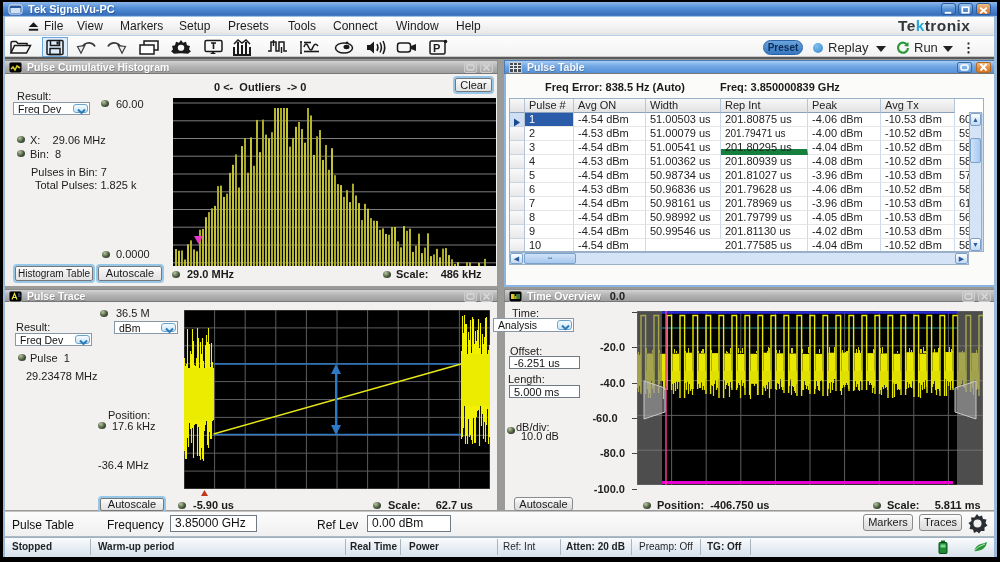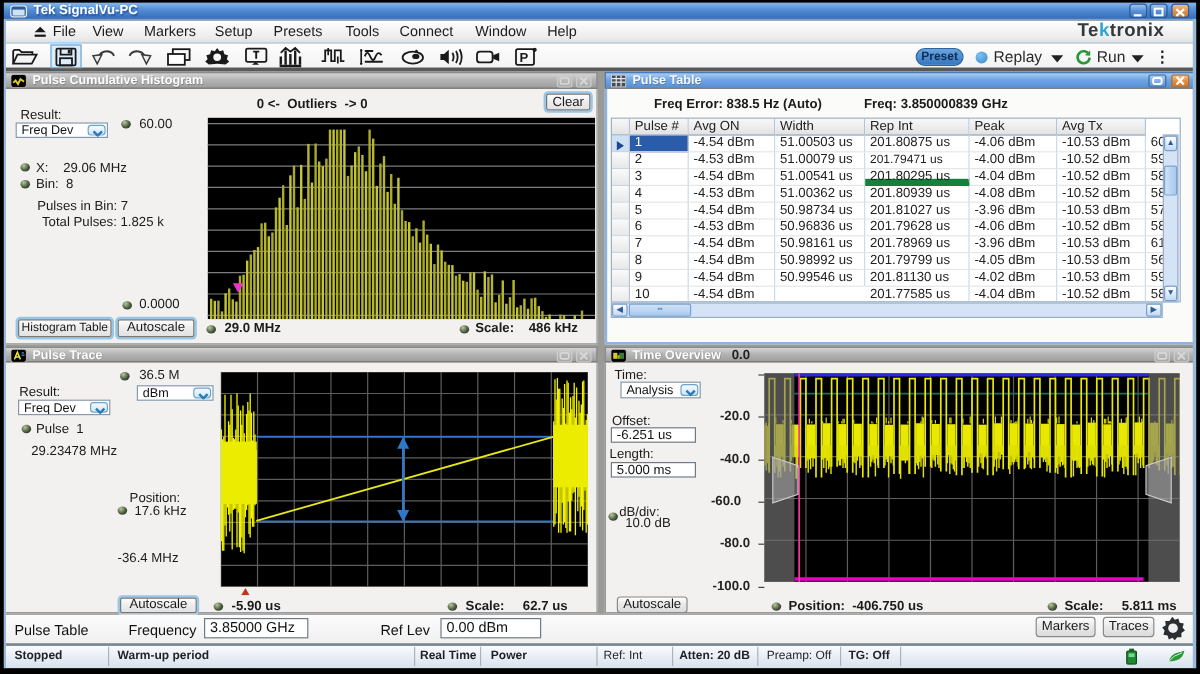--- a/index.html
+++ b/index.html
@@ -784,21 +784,21 @@
          <rect x="2" y="2" width="7" height="5" rx="1.5" fill="none" stroke="#d8d8d8" stroke-width="1.4"></rect>
     </svg>
   </div>
 <div class="a" style="left:978px;top:291px;width:13px;height:11px;border:1px solid #cdcdcd;
          border-radius:2px;background:rgba(255,255,255,0.10);">
     <svg style="display:block" width="11" height="9" viewBox="0 0 11 9">
          <path d="M2.5 1.5 L8.5 7.5 M8.5 1.5 L2.5 7.5" stroke="#d8d8d8" stroke-width="1.6"></path>
     </svg>
   </div>
 <div class="a lbl" style="left:512px;top:307px;">Time:</div>
-<div class="a ddl" style="left:517px;top:318px;width:67px;height:14px;">
+<div class="a ddl" style="left:493px;top:318px;width:81px;height:14px;">
     <div style="padding:0 0 0 4px;font-size:10.5px;line-height:13px;">Analysis</div>
     <div class="ddb">
       <svg width="13" height="9" style="display:block;margin:2px auto 0 1px" viewBox="0 0 13 9">
         <path d="M3 2.5 L6.5 6 L10 2.5" fill="none" stroke="#2a7ab8" stroke-width="2"></path>
       </svg>
     </div>
   </div>
 <div class="a lbl" style="left:510px;top:345px;">Offset:</div>
 <div class="a inp" style="left:509px;top:356px;width:71px;height:13px;font-size:11px;">-6.251 us</div>
 <div class="a lbl" style="left:508px;top:373px;">Length:</div>

